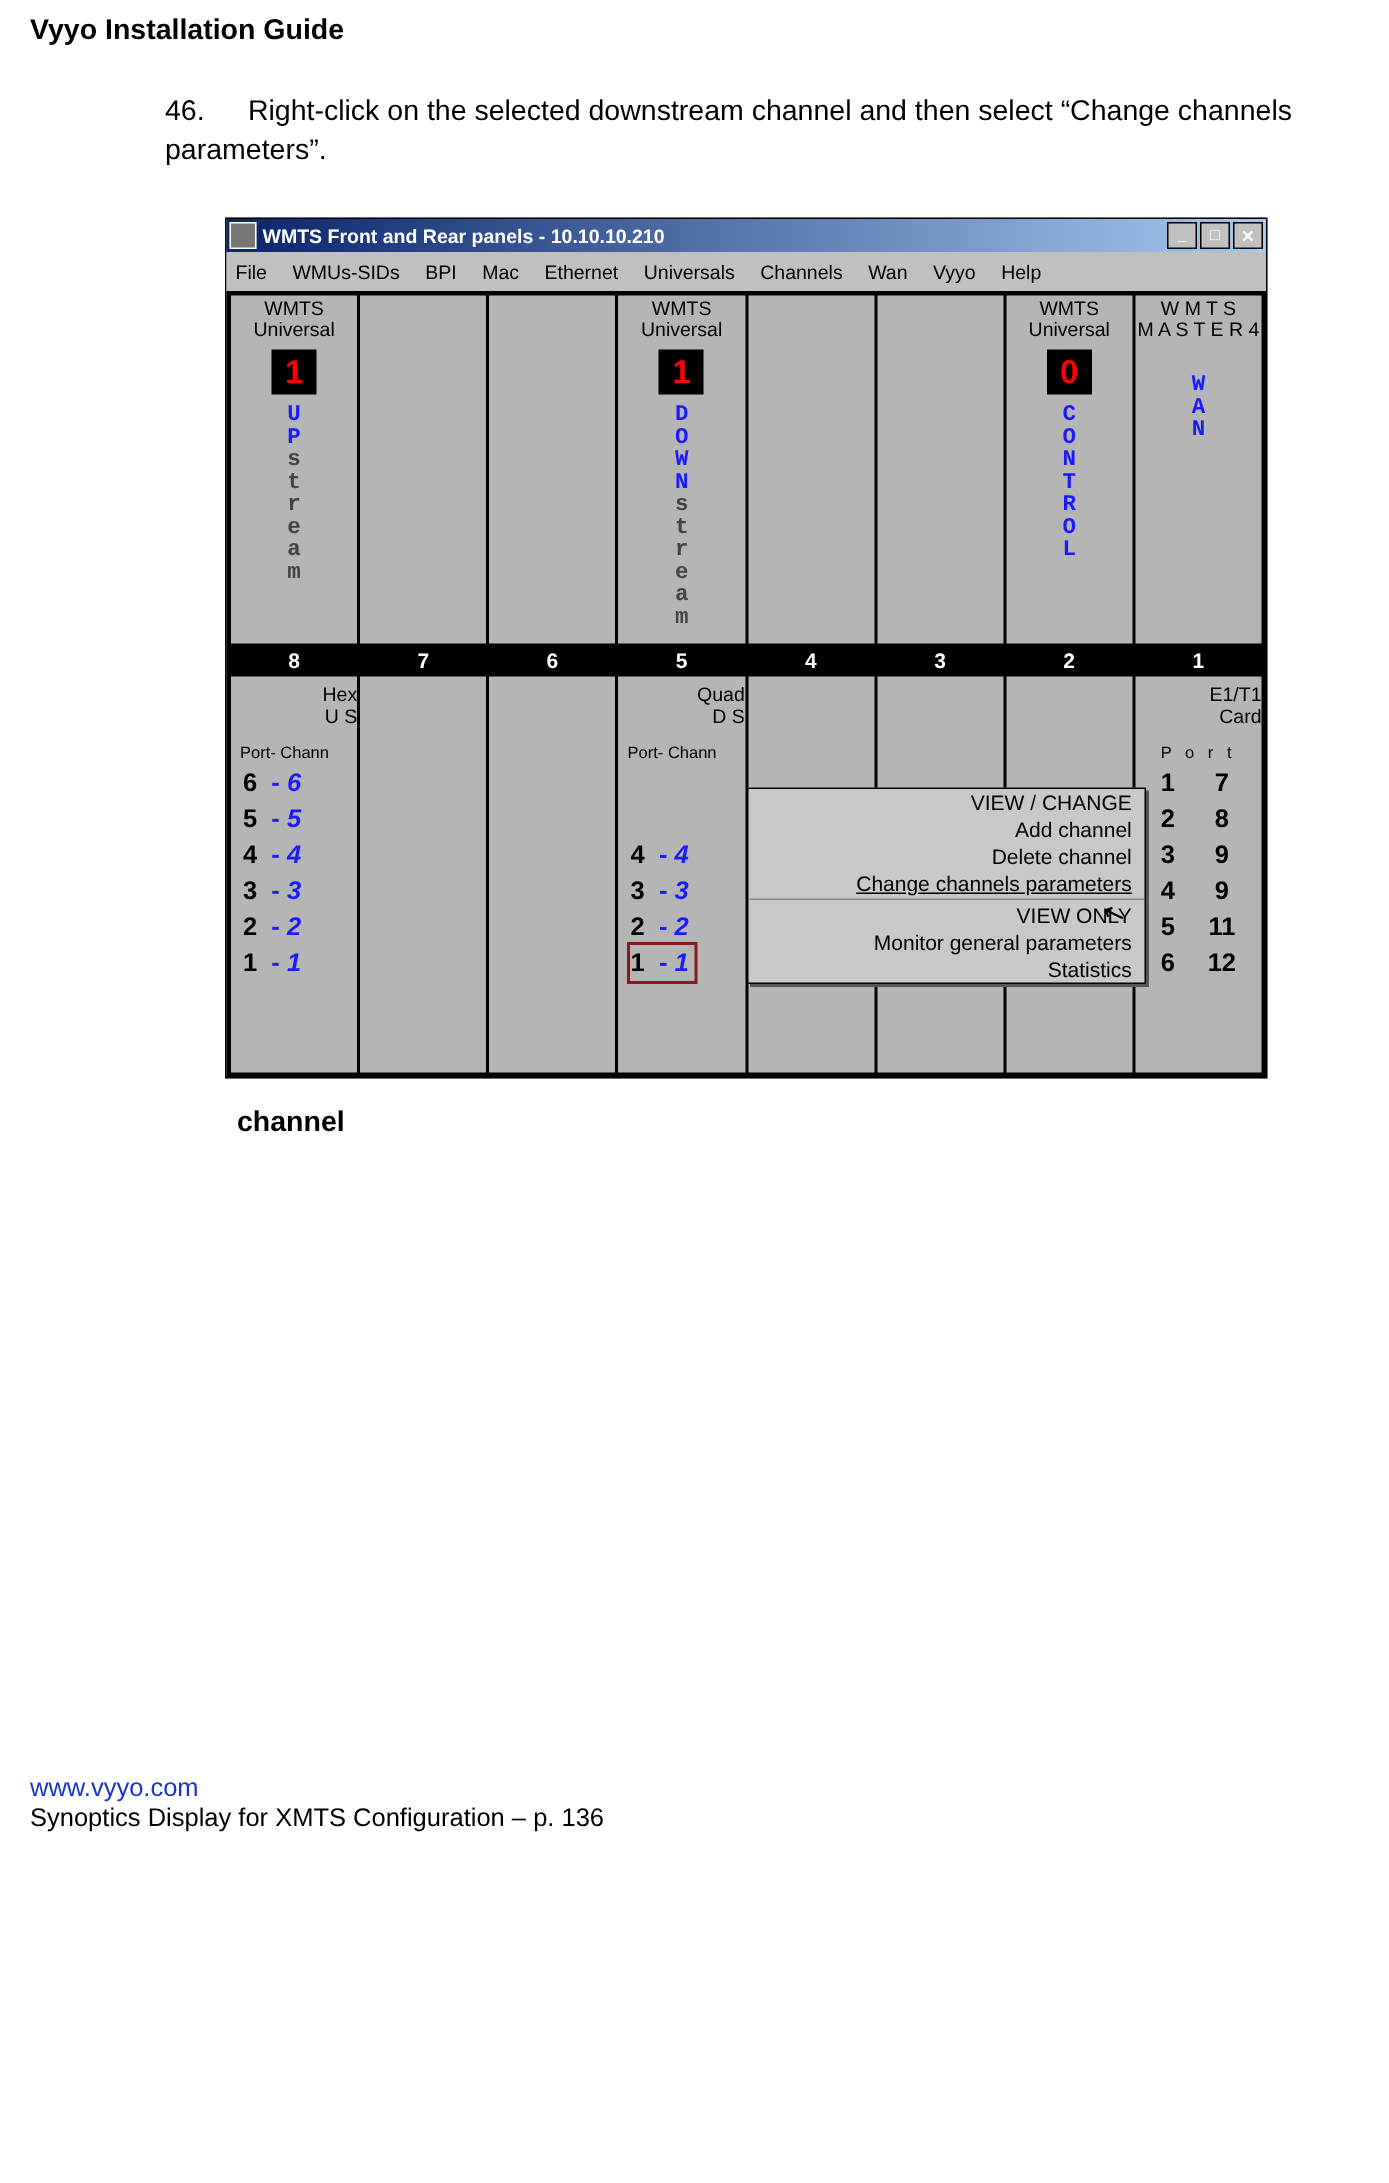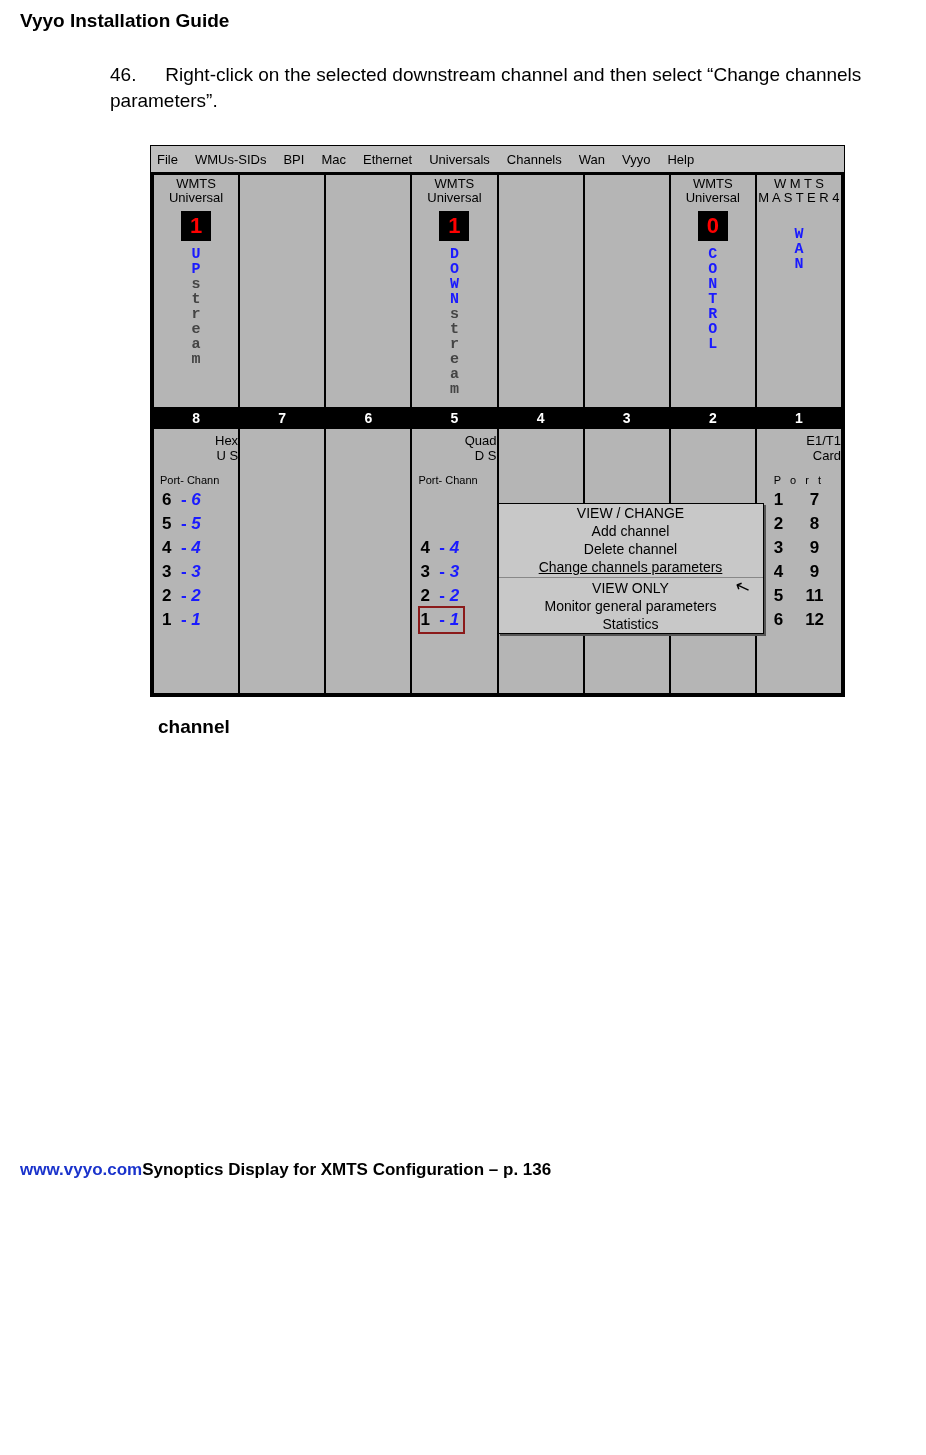--- a/index.html
+++ b/index.html
@@ -9,21 +9,21 @@
     width: 886px;
     color: #000;
     font-size: 15px;
   }
   .doc-header { font-weight: bold; font-size: 19px; margin-bottom: 30px; }
   .instruction-block { margin-left: 90px; margin-right: 40px; margin-bottom: 32px; font-size: 19px; line-height: 1.35; }
   .instr-num { display:inline-block; width:50px; vertical-align: top;}
   .figure-wrap { margin-left: 130px; margin-bottom: 18px; }
   .caption { font-weight: bold; margin: 10px 0 0 80px; font-size: 19px; line-height:1.3;}
   .caption-indent{ margin-left: 58px;}
-  .footer { position: relative; margin-top: 420px; display:flex; justify-content: flex-start; font-weight:bold; font-size:17px;}
+  .footer { position: relative; margin-top: 420px; display:flex; justify-content: flex-end; font-weight:normal; font-size:17px;flex-direction:column;}
   .footer a { color: #1a33cc; text-decoration: none; }
 
   
   .win { width: 693px; border: 1px solid #000; background:#c0c0c0; font-family: Tahoma, Arial, sans-serif; font-size:13px;}
   .title-bar { height:22px; background: linear-gradient(to right,#08246b,#a6caf0); color:#fff; display:flex; align-items:center; padding:0 2px; font-weight:bold; font-size:13px;}
   .title-icon { width:16px; height:16px; background:#777; border:1px solid #fff; margin-right:4px;}
   .title-text { flex:1; white-space:nowrap; }
   .win-btns { display:flex; gap:2px;}
   .win-btn { width:18px; height:16px; background:#c0c0c0; border:1px solid #000; display:flex; align-items:center; justify-content:center; font-size:11px; font-weight:bold;}
   .menu-bar { height:22px; background:#c0c0c0; display:flex; align-items:center; padding:2px 6px; font-size:13px; color:#000;}
@@ -45,39 +45,48 @@
   .rear-sub { font-size:11px; color:#000; margin:6px 0 2px 6px; text-align:left;}
   .port-list { text-align:left; margin-left:8px; font-size:17px; font-weight:bold; line-height:24px; color:#1a1aff;}
   .port-list .n { color:#000; }
   .port-list .row { white-space:pre; }
   .port-list .sel { outline: 2px solid #8b1a1a; display:inline-block; padding:0 4px 0 0;}
   .e1t1-cols { display:flex; justify-content:space-around; font-size:17px; font-weight:bold; line-height:24px; color:#000; padding:0 6px;}
   .e1t1-cols .col { display:flex; flex-direction:column; align-items:center;}
   .port-lbl { font-size:11px; letter-spacing:3px; text-align:center; color:#000; margin:6px 0 2px 0;}
 
   
-  .ctx-menu { position:absolute; left:-1px; top:74px; width:264px; background:#c8c8c8; border:1px solid #000; box-shadow:2px 2px 0 #555; z-index:5; font-size:14px; text-align:center;}
+  .ctx-menu { position:absolute; left:-1px; top:74px; width:264px; background:#c8c8c8; border:1px solid #000; box-shadow:2px 2px 0 #555; z-index:5; font-size:14px; text-align:right;}
   .ctx-item { padding:1px 8px; color:#000;}
   .ctx-head { color:#000; padding:1px 8px;}
   .ctx-sep { height:1px; background:#888; margin:1px 0;}
   .cursor-ptr { position:absolute; right:12px; top:72px; font-size:18px; transform: rotate(-20deg); pointer-events:none;}
 </style>
 </head>
 <body>
 
 <div class="doc-header">Vyyo Installation Guide</div>
 
 <div class="instruction-block">
   <span class="instr-num">46.</span>
   <span>Right-click on the selected downstream channel and then select “Change channels parameters”.</span>
 </div>
 
 <div class="figure-wrap">
   <div class="win">
 
+    <div class="title-bar">
+      <div class="title-icon"></div>
+      <div class="title-text">WMTS Front and Rear panels - 10.10.10.210</div>
+      <div class="win-btns">
+        <div class="win-btn">_</div>
+        <div class="win-btn">□</div>
+        <div class="win-btn">✕</div>
+      </div>
+    </div>
 
     <div class="menu-bar">
       <span>File</span>
       <span>WMUs-SIDs</span>
       <span>BPI</span>
       <span>Mac</span>
       <span>Ethernet</span>
       <span>Universals</span>
       <span>Channels</span>
       <span>Wan</span>

